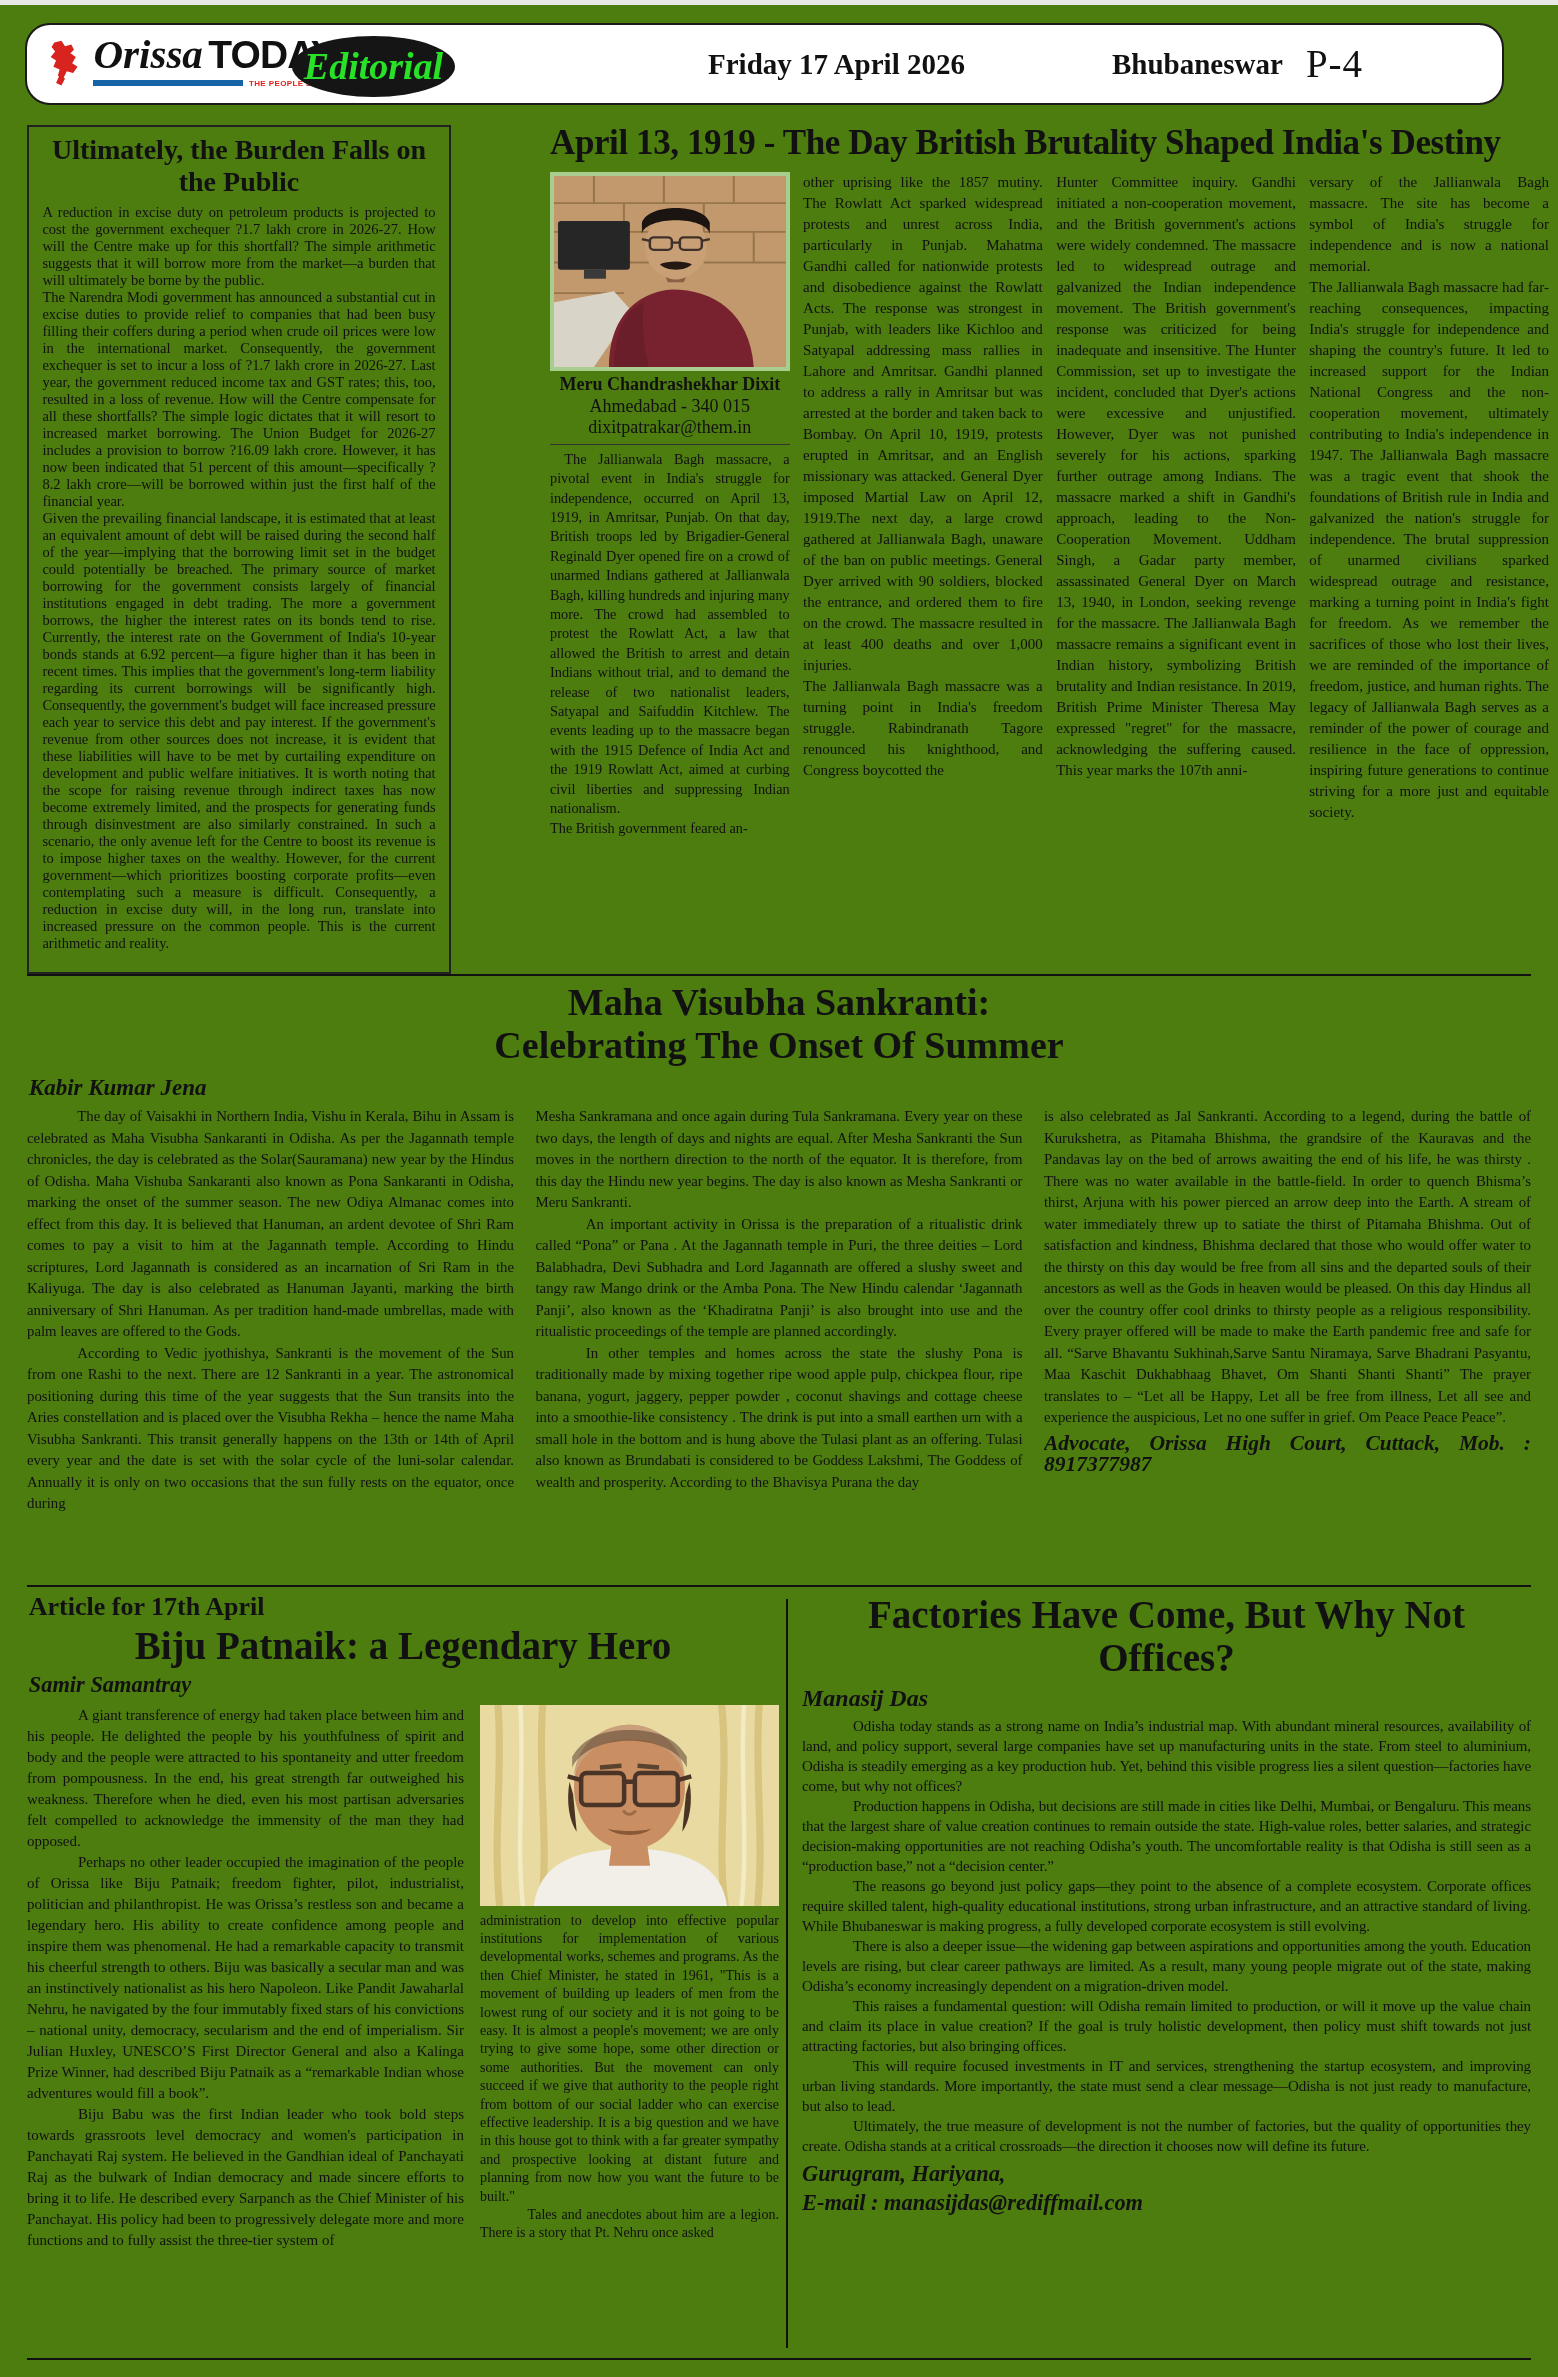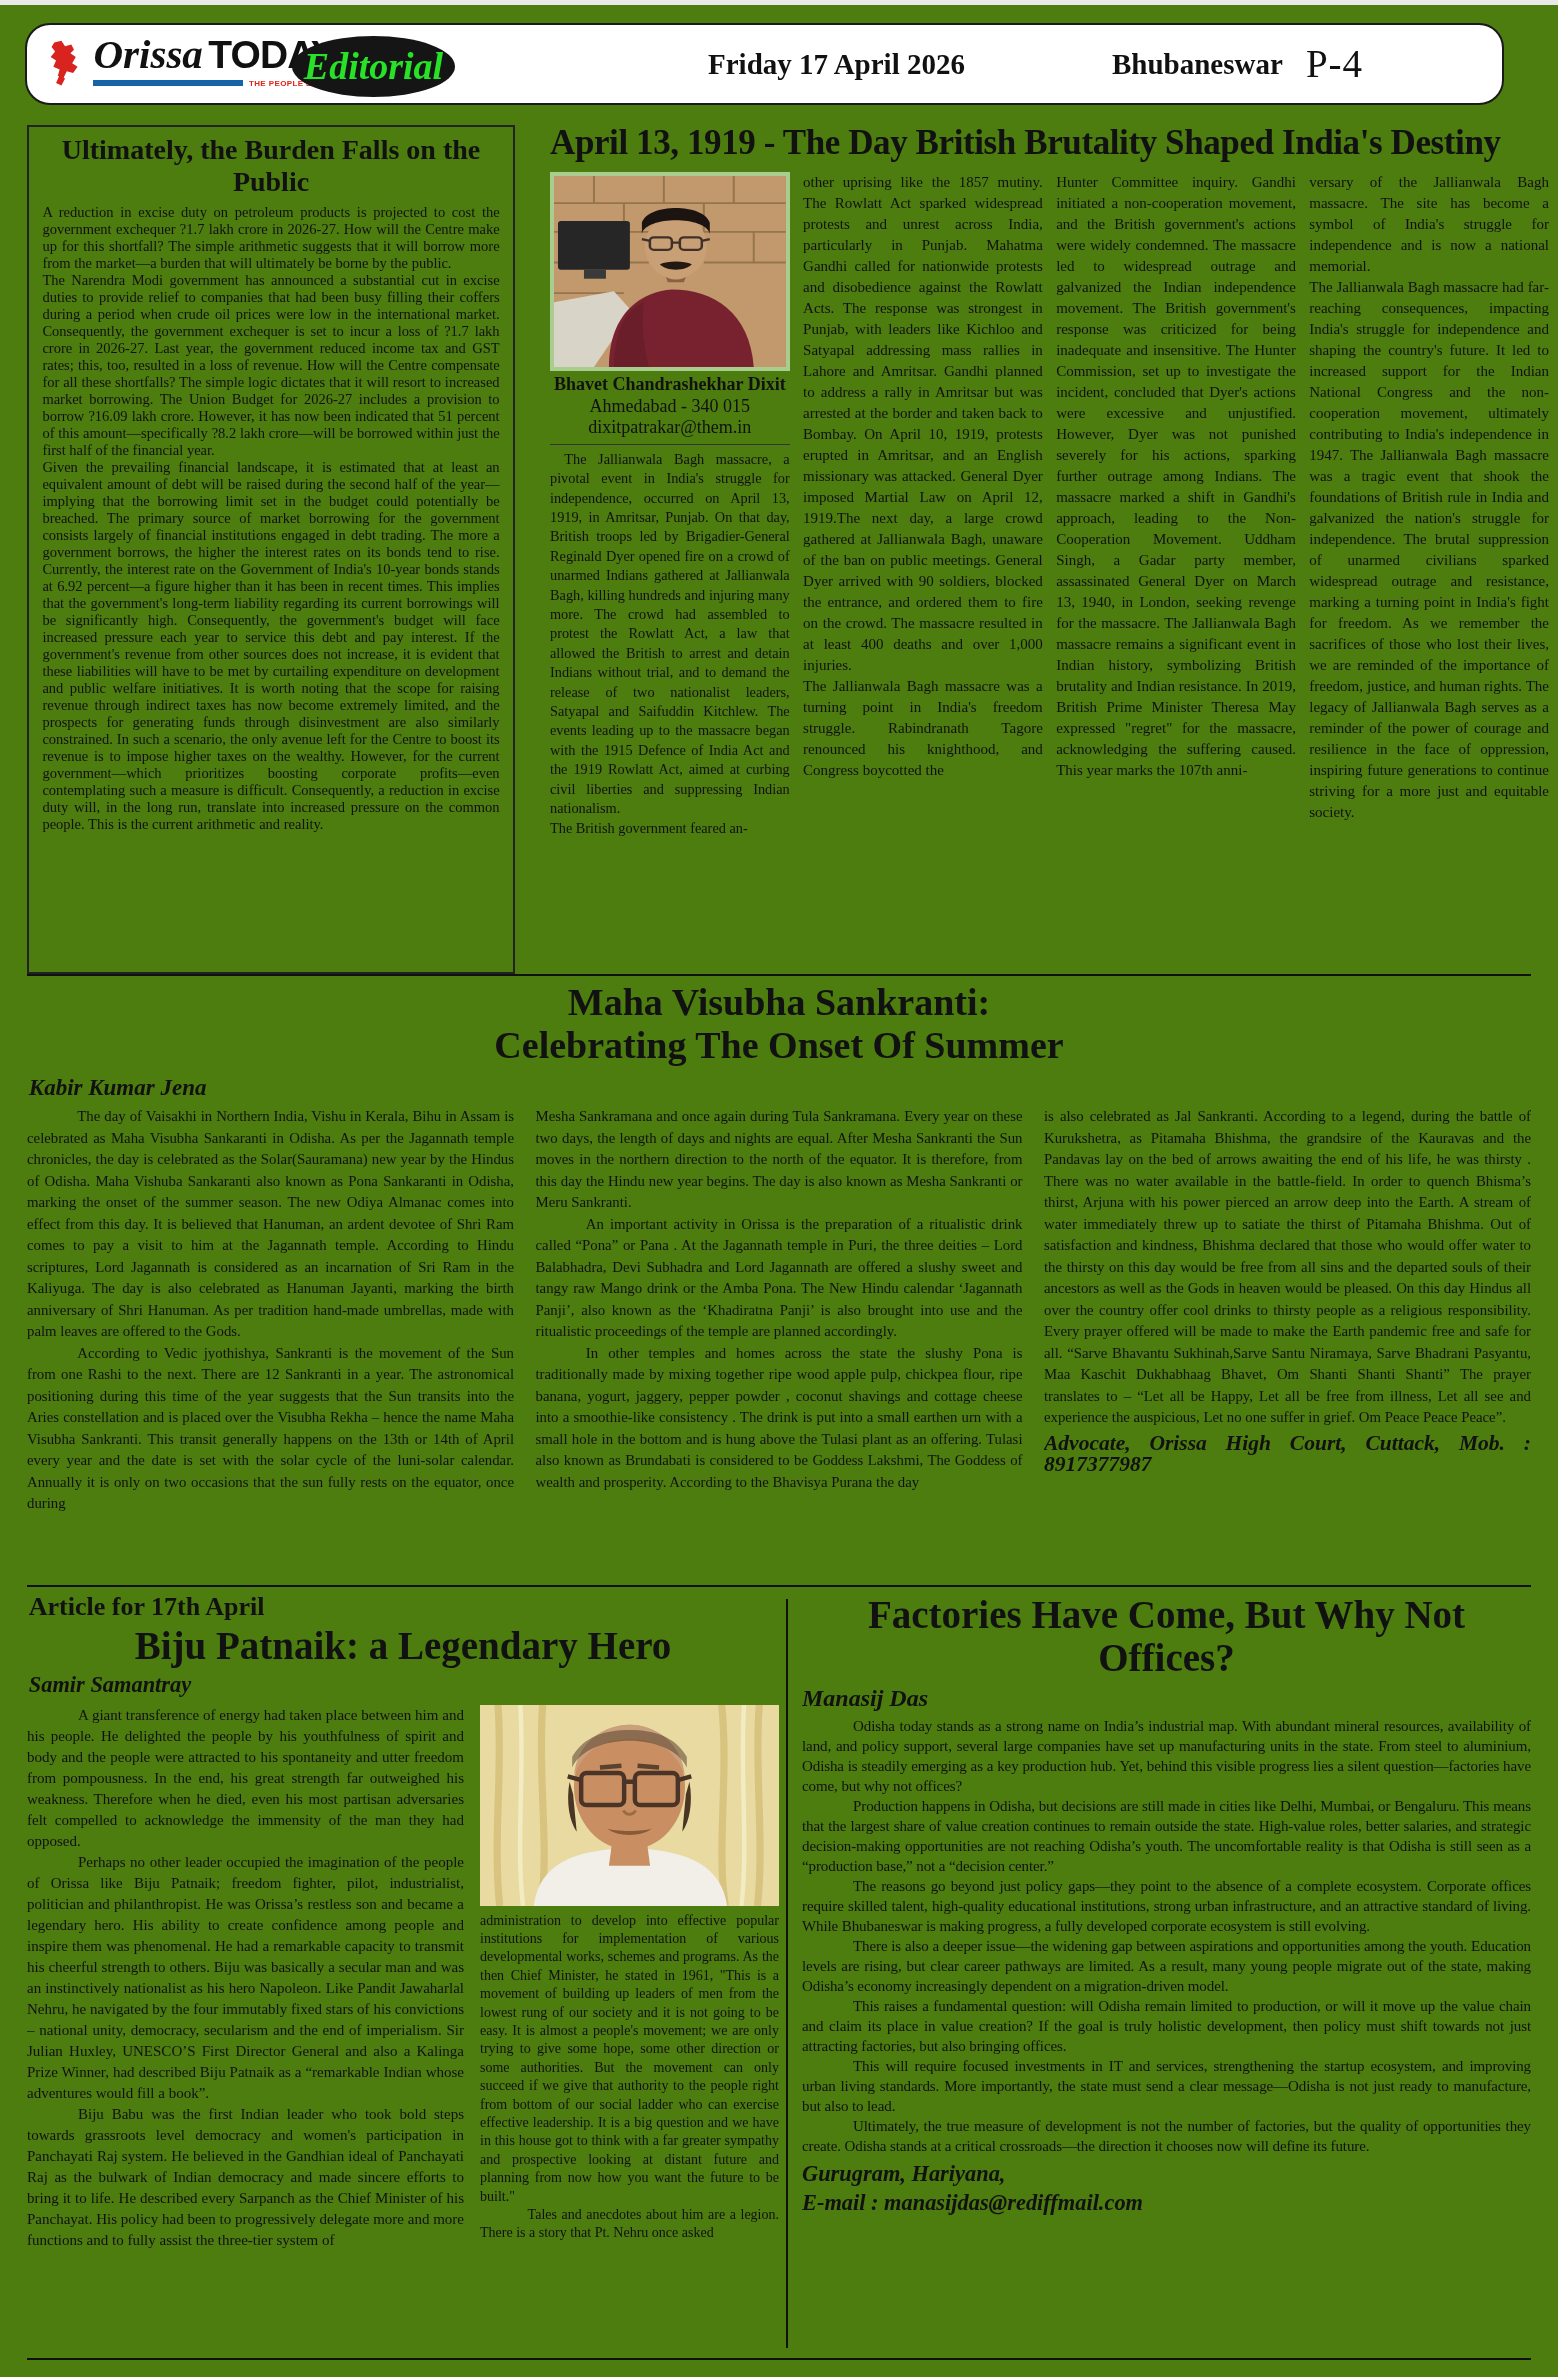--- a/index.html
+++ b/index.html
@@ -17,21 +17,21 @@
   .logo-sub{display:flex;align-items:center;margin-top:3.6px;}
   .logo-bar{width:150px;height:6.3px;background:#1763a8;}
   .logo-tagline{font-family:"Liberation Sans",sans-serif;font-size:8px;font-weight:800;color:#e02318;margin-left:5.4px;letter-spacing:0.4px;}
   .badge{position:absolute;left:265px;top:10.7px;width:163px;height:61px;background:#151515;border-radius:50%;
          display:flex;align-items:center;justify-content:center;}
   .badge span{font-family:"Liberation Serif",serif;font-style:italic;font-weight:700;font-size:38px;color:#27e227;}
   .m-date{position:absolute;left:681px;top:23px;font-size:29px;font-weight:700;}
   .m-city{position:absolute;left:1085px;top:23px;font-size:29px;font-weight:700;}
   .m-page{position:absolute;left:1279px;top:16px;font-size:39px;font-weight:500;letter-spacing:0.9px;}
   
-  .editorial-box{position:absolute;left:27px;top:120px;width:488px;height:849px;border:2.7px solid #222;
+  .editorial-box{position:absolute;left:27px;top:120px;width:424px;height:849px;border:2.7px solid #222;
                  box-sizing:border-box;padding:5.4px 13.4px;overflow:hidden;}
   .ed-title{font-size:28px;font-weight:700;text-align:center;line-height:1.12;margin:1.8px 0 7.2px 0;}
   .ed-body p{margin:0;font-size:14.5px;line-height:17px;text-align:justify;}
   
   .jallianwala{position:absolute;left:550px;top:120px;width:999px;height:849px;overflow:hidden;}
   .jw-head{font-size:35px;font-weight:700;text-align:left;line-height:1.05;margin:0;letter-spacing:-0.4px;}
   .jw-cols{display:flex;gap:13.4px;margin-top:10.7px;height:788px;overflow:hidden;}
   .jw-col{flex:1;font-size:15px;line-height:21px;text-align:justify;overflow:hidden;}
   .jw-col.first{font-size:14.3px;line-height:19.4px;}
   .jw-col p{margin:0;}
@@ -133,21 +133,21 @@
             <path d="M88 64 C92 44 152 44 156 64 C156 52 146 38 122 38 C98 38 88 52 88 64 Z" fill="#1c1410"></path>
             <g stroke="#40302a" stroke-width="2.5" fill="none">
               <rect x="96" y="68" width="22" height="14" rx="4"></rect>
               <rect x="126" y="68" width="22" height="14" rx="4"></rect>
               <path d="M118 74 H126 M96 72 L88 70 M148 72 L156 70"></path>
             </g>
             <path d="M106 98 C114 94 130 94 138 98 C132 106 112 106 106 98 Z" fill="#241813"></path>
             <path d="M112 112 C118 116 126 116 132 112 L130 118 H114 Z" fill="#8a5f43"></path>
           </svg>
         </div>
-        <div class="cap-name">Bhavet Chandrashekhar Dixit</div>
+        <div class="cap-name">Meru Chandrashekhar Dixit</div>
         <div class="cap-line">Ahmedabad - 340 015</div>
         <div class="cap-line">dixitpatrakar@them.in</div>
         <hr class="cap-rule">
         <div>
             <p class="ind1">The Jallianwala Bagh massacre, a pivotal event in India's struggle for independence, occurred on April 13, 1919, in Amritsar, Punjab. On that day, British troops led by Brigadier-General Reginald Dyer opened fire on a crowd of unarmed Indians gathered at Jallianwala Bagh, killing hundreds and injuring many more. The crowd had assembled to protest the Rowlatt Act, a law that allowed the British to arrest and detain Indians without trial, and to demand the release of two nationalist leaders, Satyapal and Saifuddin Kitchlew. The events leading up to the massacre began with the 1915 Defence of India Act and the 1919 Rowlatt Act, aimed at curbing civil liberties and suppressing Indian nationalism.</p>
             <p class="noind">The British government feared an-</p>
           </div>
       </div>
       <div class="jw-col">
           <p class="noind">other uprising like the 1857 mutiny. The Rowlatt Act sparked widespread protests and unrest across India, particularly in Punjab. Mahatma Gandhi called for nationwide protests and disobedience against the Rowlatt Acts. The response was strongest in Punjab, with leaders like Kichloo and Satyapal addressing mass rallies in Lahore and Amritsar. Gandhi planned to address a rally in Amritsar but was arrested at the border and taken back to Bombay. On April 10, 1919, protests erupted in Amritsar, and an English missionary was attacked. General Dyer imposed Martial Law on April 12, 1919.The next day, a large crowd gathered at Jallianwala Bagh, unaware of the ban on public meetings. General Dyer arrived with 90 soldiers, blocked the entrance, and ordered them to fire on the crowd. The massacre resulted in at least 400 deaths and over 1,000 injuries.</p>

